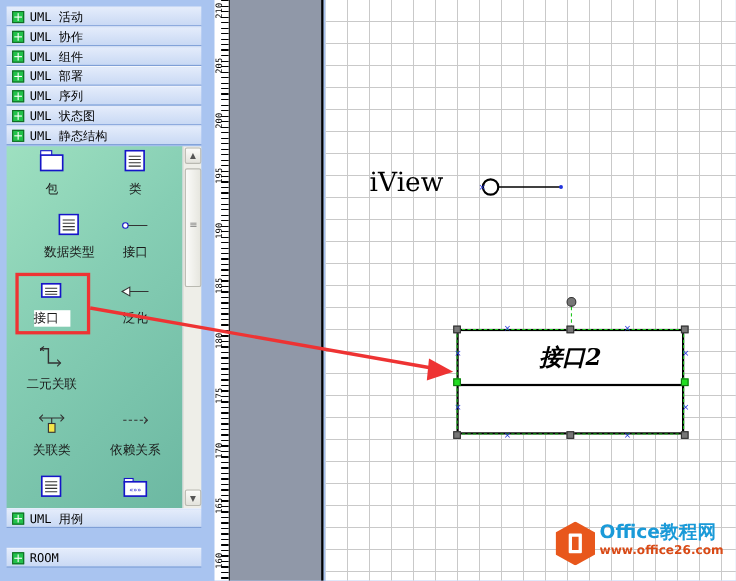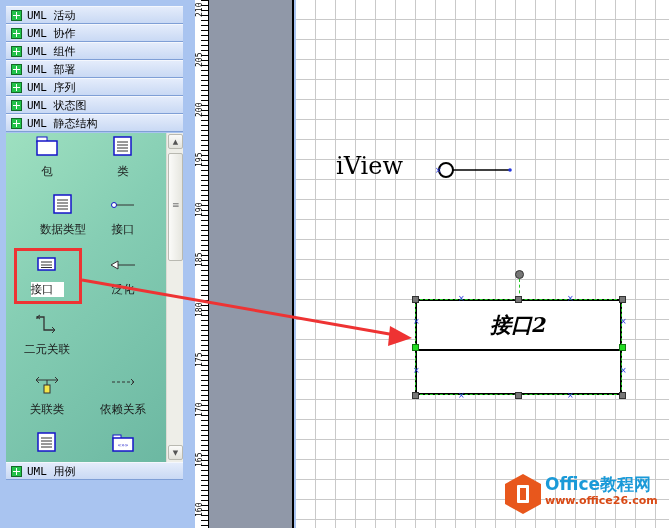--- a/index.html
+++ b/index.html
@@ -219,20 +219,24 @@
 
     <div id="vscroll">
       <div class="sbtn" style="top:1px">▲</div>
       <div class="sthumb"></div>
       <div class="sbtn" style="top:312px">▼</div>
     </div>
 
     <div class="cat" style="top:462px">
         <span class="plus"></span>
         <span>UML 用例</span>
+      </div>
+    <div class="cat" style="top:498px">
+        <span class="plus"></span>
+        <span>ROOM</span>
       </div>
   </div>
 
   <div id="ruler">
     <div id="ticks"></div>
     <span class="rnum" style="top:17px">210</span>
     <span class="rnum" style="top:67px">205</span>
     <span class="rnum" style="top:117px">200</span>
     <span class="rnum" style="top:167px">195</span>
     <span class="rnum" style="top:217px">190</span>

